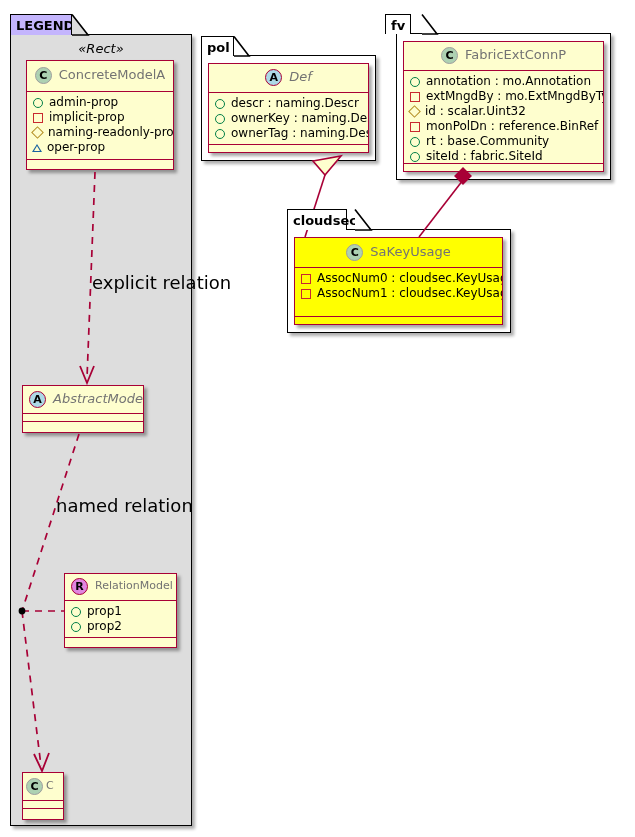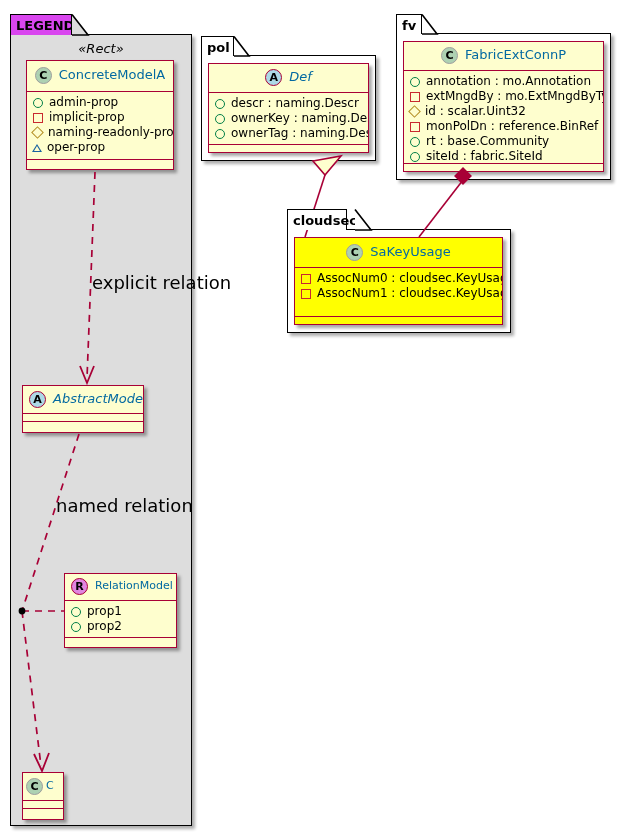--- a/index.html
+++ b/index.html
@@ -38,21 +38,21 @@
     border-bottom: none;
     background: #FFFFFF;
     font-size: 13px;
     font-weight: bold;
     color: #000000;
     line-height: 1;
     padding: 4px 4px 3px 5px;
     white-space: nowrap;
     z-index: 4;
   }
-  .pkg-tab.legend-tab { background: #d946ef; }
+  .pkg-tab.legend-tab { background: #c4b5fd; }
   .tab-slant {
     position: absolute;
     z-index: 5;
   }
   
   .cls {
     position: absolute;
     box-sizing: border-box;
     border: 1.3px solid #A80036;
     background: #FEFECE;
@@ -65,21 +65,21 @@
     display: flex;
     align-items: center;
     justify-content: center;
     border-bottom: 1.3px solid #A80036;
     padding: 3px 6px 4px 6px;
     gap: 7px;
   }
   .cls-header.left { justify-content: flex-start; }
   .cls-title {
     font-size: 13px;
-    color: #0369a1;
+    color: #737373;
     white-space: nowrap;
     line-height: 1.1;
   }
   .cls-title.ital { font-style: italic; }
   .cls-title.small { font-size: 11px; }
   .cls-stereo {
     position: absolute;
     font-size: 13px;
     font-style: italic;
     color: #000000;
@@ -286,21 +286,21 @@
         <span>ownerKey : naming.Descr</span>
       </div>
       <div class="attr">
         <span class="gl circle"></span>
         <span>ownerTag : naming.Descr</span>
       </div>
     </div>
     <div class="cls-foot"></div>
   </div>
 
-  <div class="pkg-tab" style="left:396px; top:14px; width:26px; height:20px;">
+  <div class="pkg-tab" style="left:385px; top:14px; width:26px; height:20px;">
     <span>fv</span>
   </div>
   <svg class="tab-slant" style="left:420px; top:13px; width:22px; height:23px;" viewBox="0 0 22 23">
     <path d="M 2,1.5 L 17,21 L 2,21" fill="#FFFFFF" stroke="#000000" stroke-width="1.6" stroke-linejoin="miter"></path>
   </svg>
   <div class="pkg" style="left:396px; top:33px; width:215px; height:147px;"></div>
 
   <div class="cls" style="left:403px; top:41px; width:201px; height:131px;">
     <div class="cls-header" style="height:29px;">
       <span class="circ c">C</span>

